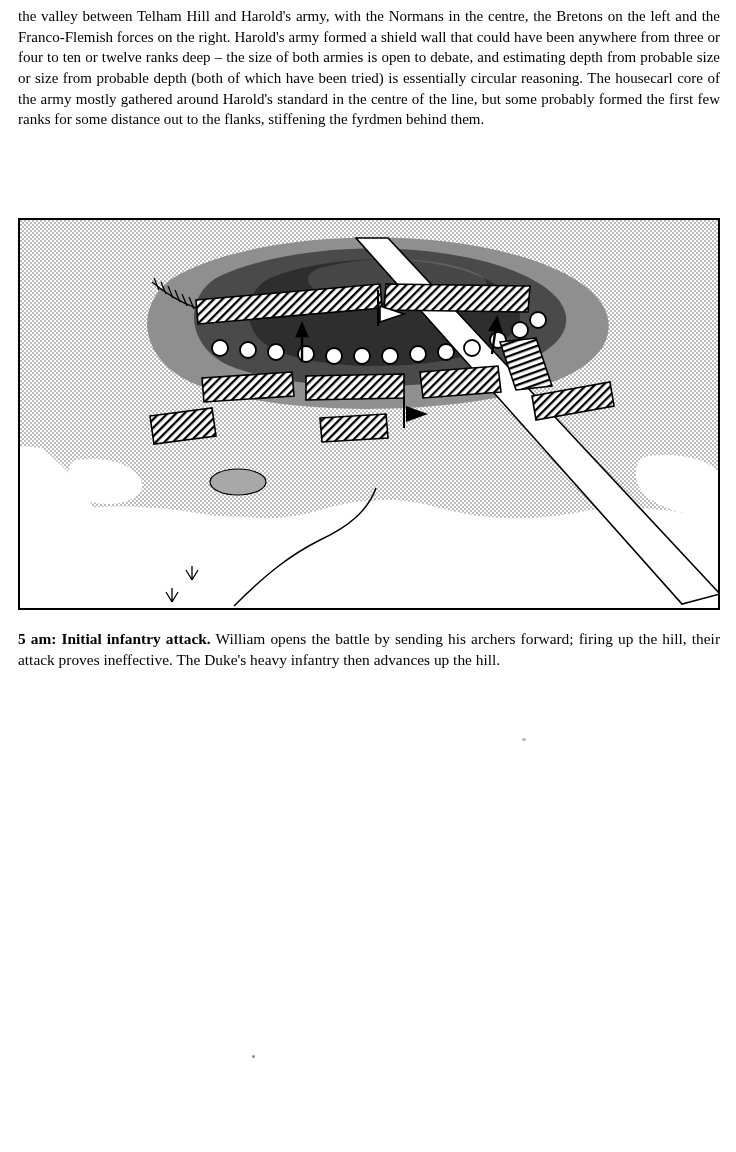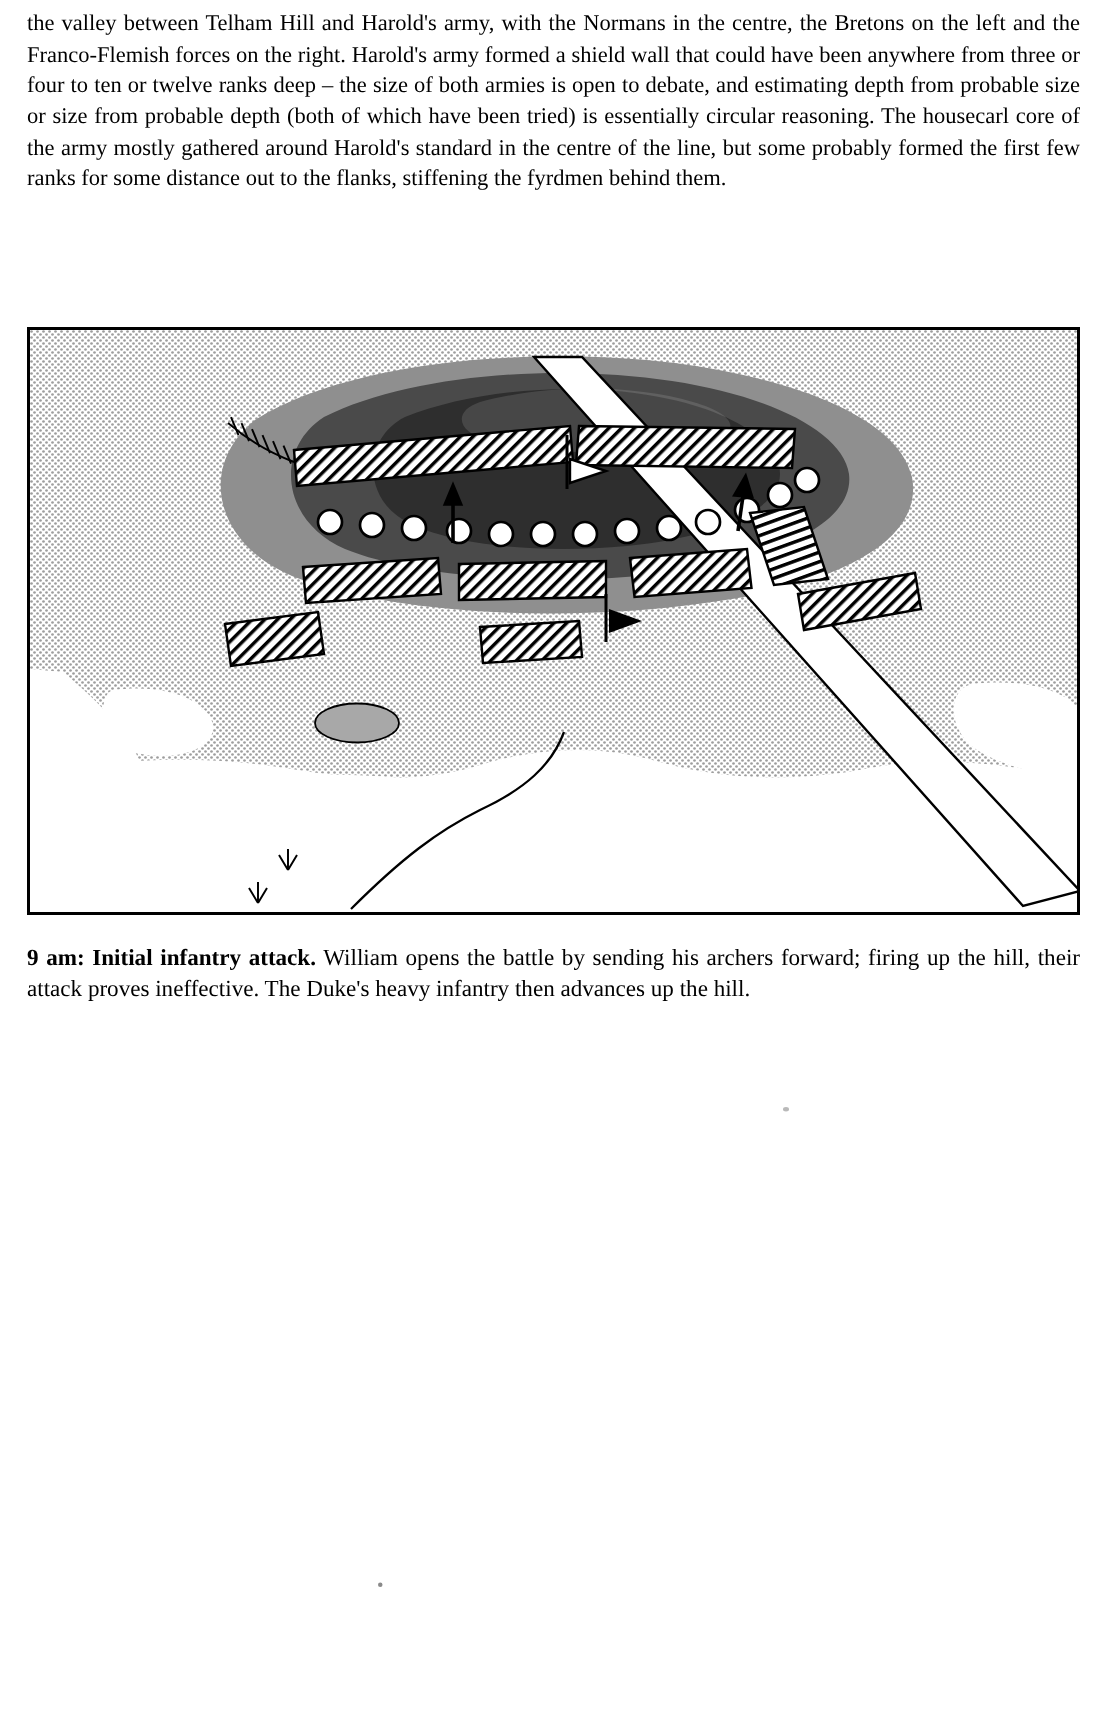--- a/index.html
+++ b/index.html
@@ -178,18 +178,18 @@
       <g stroke="#000000" stroke-width="1.3" fill="none">
         <path d="M166,350 L172,360 M178,350 L172,360 M172,346 L172,360"></path>
         <path d="M146,372 L152,382 M158,372 L152,382 M152,368 L152,382"></path>
       </g>
 
       <ellipse cx="218" cy="262" rx="28" ry="13" fill="#a8a8a8" stroke="#000000" stroke-width="1.2"></ellipse>
     </svg>
   </div>
 
   <div class="caption">
-    <b>9 am: Initial infantry attack.</b><span> William opens the battle by sending his archers forward; firing up the hill, their attack proves ineffective. The Duke's heavy infantry then advances up the hill.</span>
+    <b>5 am: Initial infantry attack.</b><span> William opens the battle by sending his archers forward; firing up the hill, their attack proves ineffective. The Duke's heavy infantry then advances up the hill.</span>
   </div>
 
   <div class="speck speck-a"></div>
   <div class="speck speck-b"></div>
 </div>
 
 </body></html>

